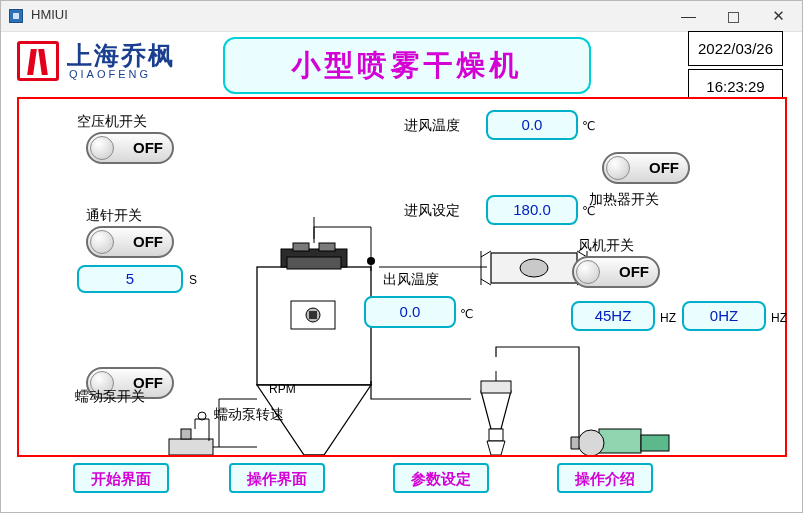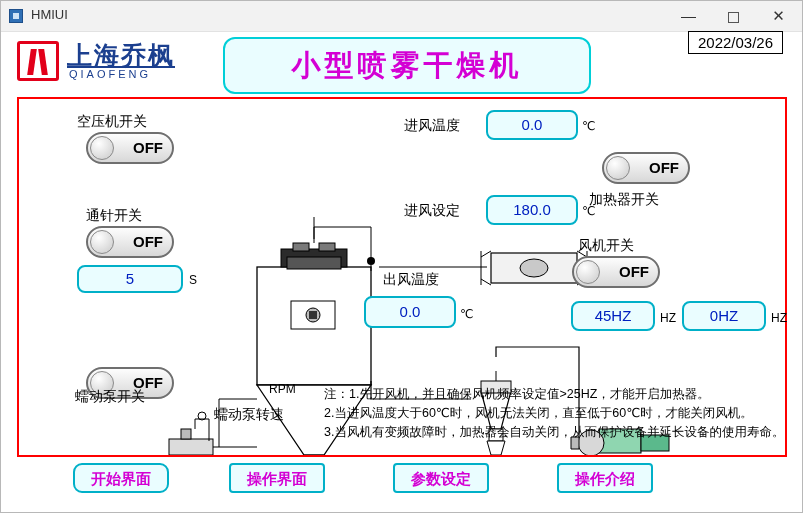--- a/index.html
+++ b/index.html
@@ -40,37 +40,37 @@
     position:absolute;left:0;top:2px;width:42px;height:40px;
     border:3px solid #e2001a;box-sizing:border-box;border-radius:3px;
   }
   .logo-mark:before{
     content:"";position:absolute;left:9px;top:5px;width:6px;height:26px;background:#e2001a;transform:skewX(-8deg);
   }
   .logo-mark:after{
     content:"";position:absolute;left:20px;top:5px;width:6px;height:26px;background:#e2001a;transform:skewX(8deg);
   }
   .logo-cn{
-    position:absolute;left:50px;top:0px;font-size:25px;font-weight:bold;color:#1b3f8f;letter-spacing:2px;text-decoration:underline;
+    position:absolute;left:50px;top:0px;font-size:25px;font-weight:bold;color:#1b3f8f;letter-spacing:2px;
   }
   .logo-en{
     position:absolute;left:52px;top:29px;font-size:11px;color:#1b3f8f;letter-spacing:3px;
   }
   
   .main-title{
     position:absolute;left:222px;top:36px;width:364px;height:53px;
     border:2px solid #00cfd8;border-radius:12px;background:#eafdff;
     color:#d400d4;font-size:29px;font-weight:bold;letter-spacing:4px;
     text-align:center;line-height:53px;
   }
   
   .clock{position:absolute;right:19px;top:30px;width:95px;}
   .clock-box{
     border:1px solid #000;background:#fff;text-align:center;
-    font-size:15px;color:#000;padding:2px 0;margin-bottom:3px;
+    font-size:15px;color:#000;padding:8px 0;margin-bottom:3px;
     font-family:"Liberation Sans",sans-serif;
   }
   
   .panel{
     position:absolute;left:16px;top:96px;width:770px;height:360px;
     border:2px solid #ff0000;box-sizing:border-box;background:#fff;
   }
   
   .lbl{position:absolute;font-size:14px;color:#000;white-space:nowrap;}
   .unit{position:absolute;font-size:12px;color:#000;}
@@ -124,20 +124,21 @@
   <div class="logo">
     <div class="logo-mark"></div>
     <div class="logo-cn">上海乔枫</div>
     <div class="logo-en">QIAOFENG</div>
   </div>
 
   <div class="main-title">小型喷雾干燥机</div>
 
   <div class="clock">
     <div class="clock-box">2022/03/26</div>
+    <div class="clock-box">16:23:29</div>
   </div>
 
   <div class="panel">
 
     <svg class="diagram" viewBox="0 0 766 356">
 
       <rect x="238" y="168" width="114" height="118" fill="#ffffff" stroke="#000" stroke-width="1.3"></rect>
       <polygon points="238,286 352,286 305,356 285,356" fill="#ffffff" stroke="#000" stroke-width="1.3"></polygon>
 
       <rect x="262" y="150" width="66" height="18" fill="#2b2b2b" stroke="#000"></rect>
@@ -235,27 +236,22 @@
       <div class="knob"></div>
       <div class="st">OFF</div>
     </div>
 
     <div class="valuebox" style="left:552px;top:202px;width:84px;height:30px;line-height:26px;">45HZ</div>
     <div class="unit" style="left:641px;top:212px;">HZ</div>
 
     <div class="valuebox" style="left:663px;top:202px;width:84px;height:30px;line-height:26px;">0HZ</div>
     <div class="unit" style="left:752px;top:212px;">HZ</div>
 
-    <div class="notes">
-      <div>注：1.先开风机，并且确保风机频率设定值&gt;25HZ，才能开启加热器。</div>
-      <div>2.当进风温度大于60℃时，风机无法关闭，直至低于60℃时，才能关闭风机。</div>
-      <div>3.当风机有变频故障时，加热器会自动关闭，从而保护设备并延长设备的使用寿命。</div>
-    </div>
   </div>
 
   <div class="btnbar">
-    <div class="navbtn" style="left:72px;border-radius:9px;">开始界面</div>
+    <div class="navbtn" style="left:72px;">开始界面</div>
     <div class="navbtn" style="left:228px;">操作界面</div>
     <div class="navbtn" style="left:392px;font-family:Liberation Serif, serif;">参数设定</div>
     <div class="navbtn" style="left:556px;text-align:center;">操作介绍</div>
   </div>
 
 </div>
 
 </body></html>

